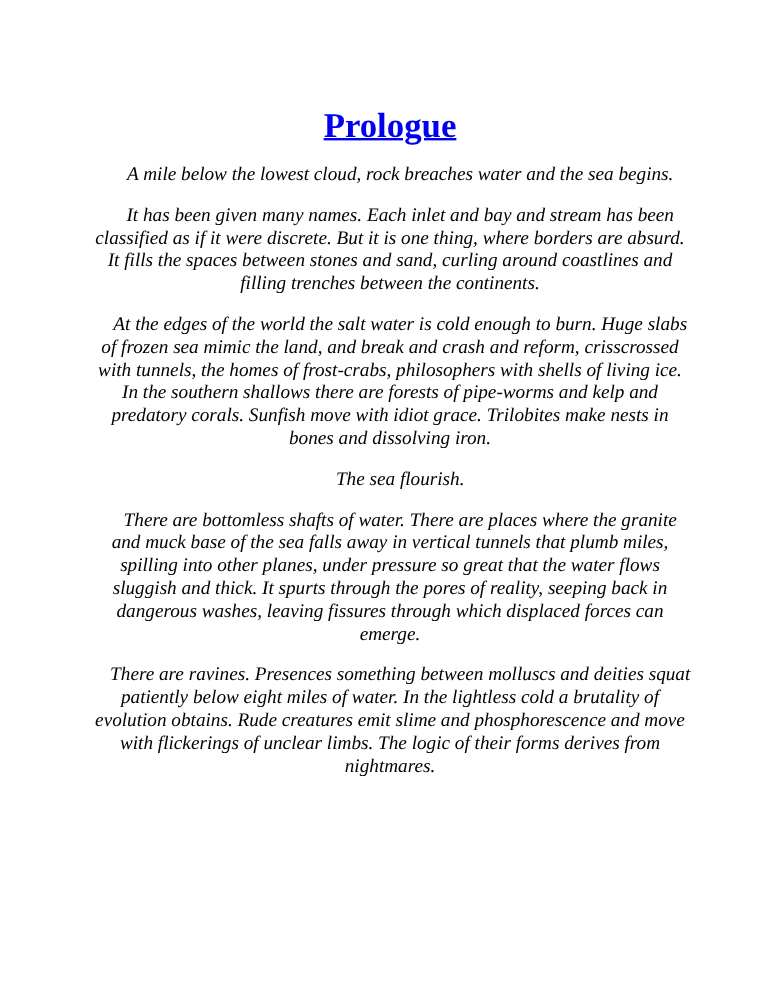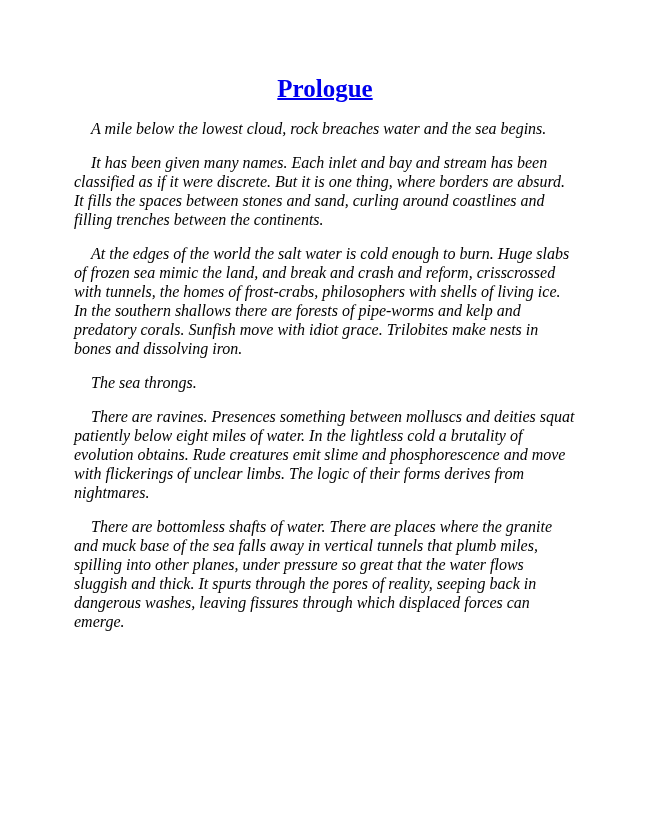--- a/index.html
+++ b/index.html
@@ -16,46 +16,46 @@
     box-sizing: border-box;
     width: 650px;
     height: 840px;
     padding: 74px 74px 0 74px;
     overflow: hidden;
     background: #ffffff;
     font-family: "Liberation Serif", "DejaVu Serif", serif;
     color: #000000;
   }
   .chapter-title {
-    margin: 0;
+    margin: 16px;
     text-align: center;
-    font-size: 25px;
+    font-size: 29px;
     line-height: 30px;
     font-weight: bold;
     font-style: normal;
   }
   .chapter-title a {
     color: #0000EE;
     text-decoration: underline;
     text-decoration-thickness: 2px;
     cursor: pointer;
   }
   .page p {
     margin: 15px 0;
     font-size: 16px;
     line-height: 19px;
     font-style: italic;
     text-indent: 17px;
-    text-align: left;
+    text-align: center;
   }
 </style>
 </head>
 <body>
 
 <div class="page">
   <h1 class="chapter-title"><a>Prologue</a></h1>
   <p>A mile below the lowest cloud, rock breaches water and the sea begins.</p>
   <p>It has been given many names. Each inlet and bay and stream has been classified as if it were discrete. But it is one thing, where borders are absurd. It fills the spaces between stones and sand, curling around coastlines and filling trenches between the continents.</p>
   <p>At the edges of the world the salt water is cold enough to burn. Huge slabs of frozen sea mimic the land, and break and crash and reform, crisscrossed with tunnels, the homes of frost-crabs, philosophers with shells of living ice. In the southern shallows there are forests of pipe-worms and kelp and predatory corals. Sunfish move with idiot grace. Trilobites make nests in bones and dissolving iron.</p>
-  <p>The sea throngs.</p>
+  <p>The sea flourish.</p>
+  <p>There are bottomless shafts of water. There are places where the granite and muck base of the sea falls away in vertical tunnels that plumb miles, spilling into other planes, under pressure so great that the water flows sluggish and thick. It spurts through the pores of reality, seeping back in dangerous washes, leaving fissures through which displaced forces can emerge.</p>
   <p>There are ravines. Presences something between molluscs and deities squat patiently below eight miles of water. In the lightless cold a brutality of evolution obtains. Rude creatures emit slime and phosphorescence and move with flickerings of unclear limbs. The logic of their forms derives from nightmares.</p>
-  <p>There are bottomless shafts of water. There are places where the granite and muck base of the sea falls away in vertical tunnels that plumb miles, spilling into other planes, under pressure so great that the water flows sluggish and thick. It spurts through the pores of reality, seeping back in dangerous washes, leaving fissures through which displaced forces can emerge.</p>
 </div>
 
 </body></html>

